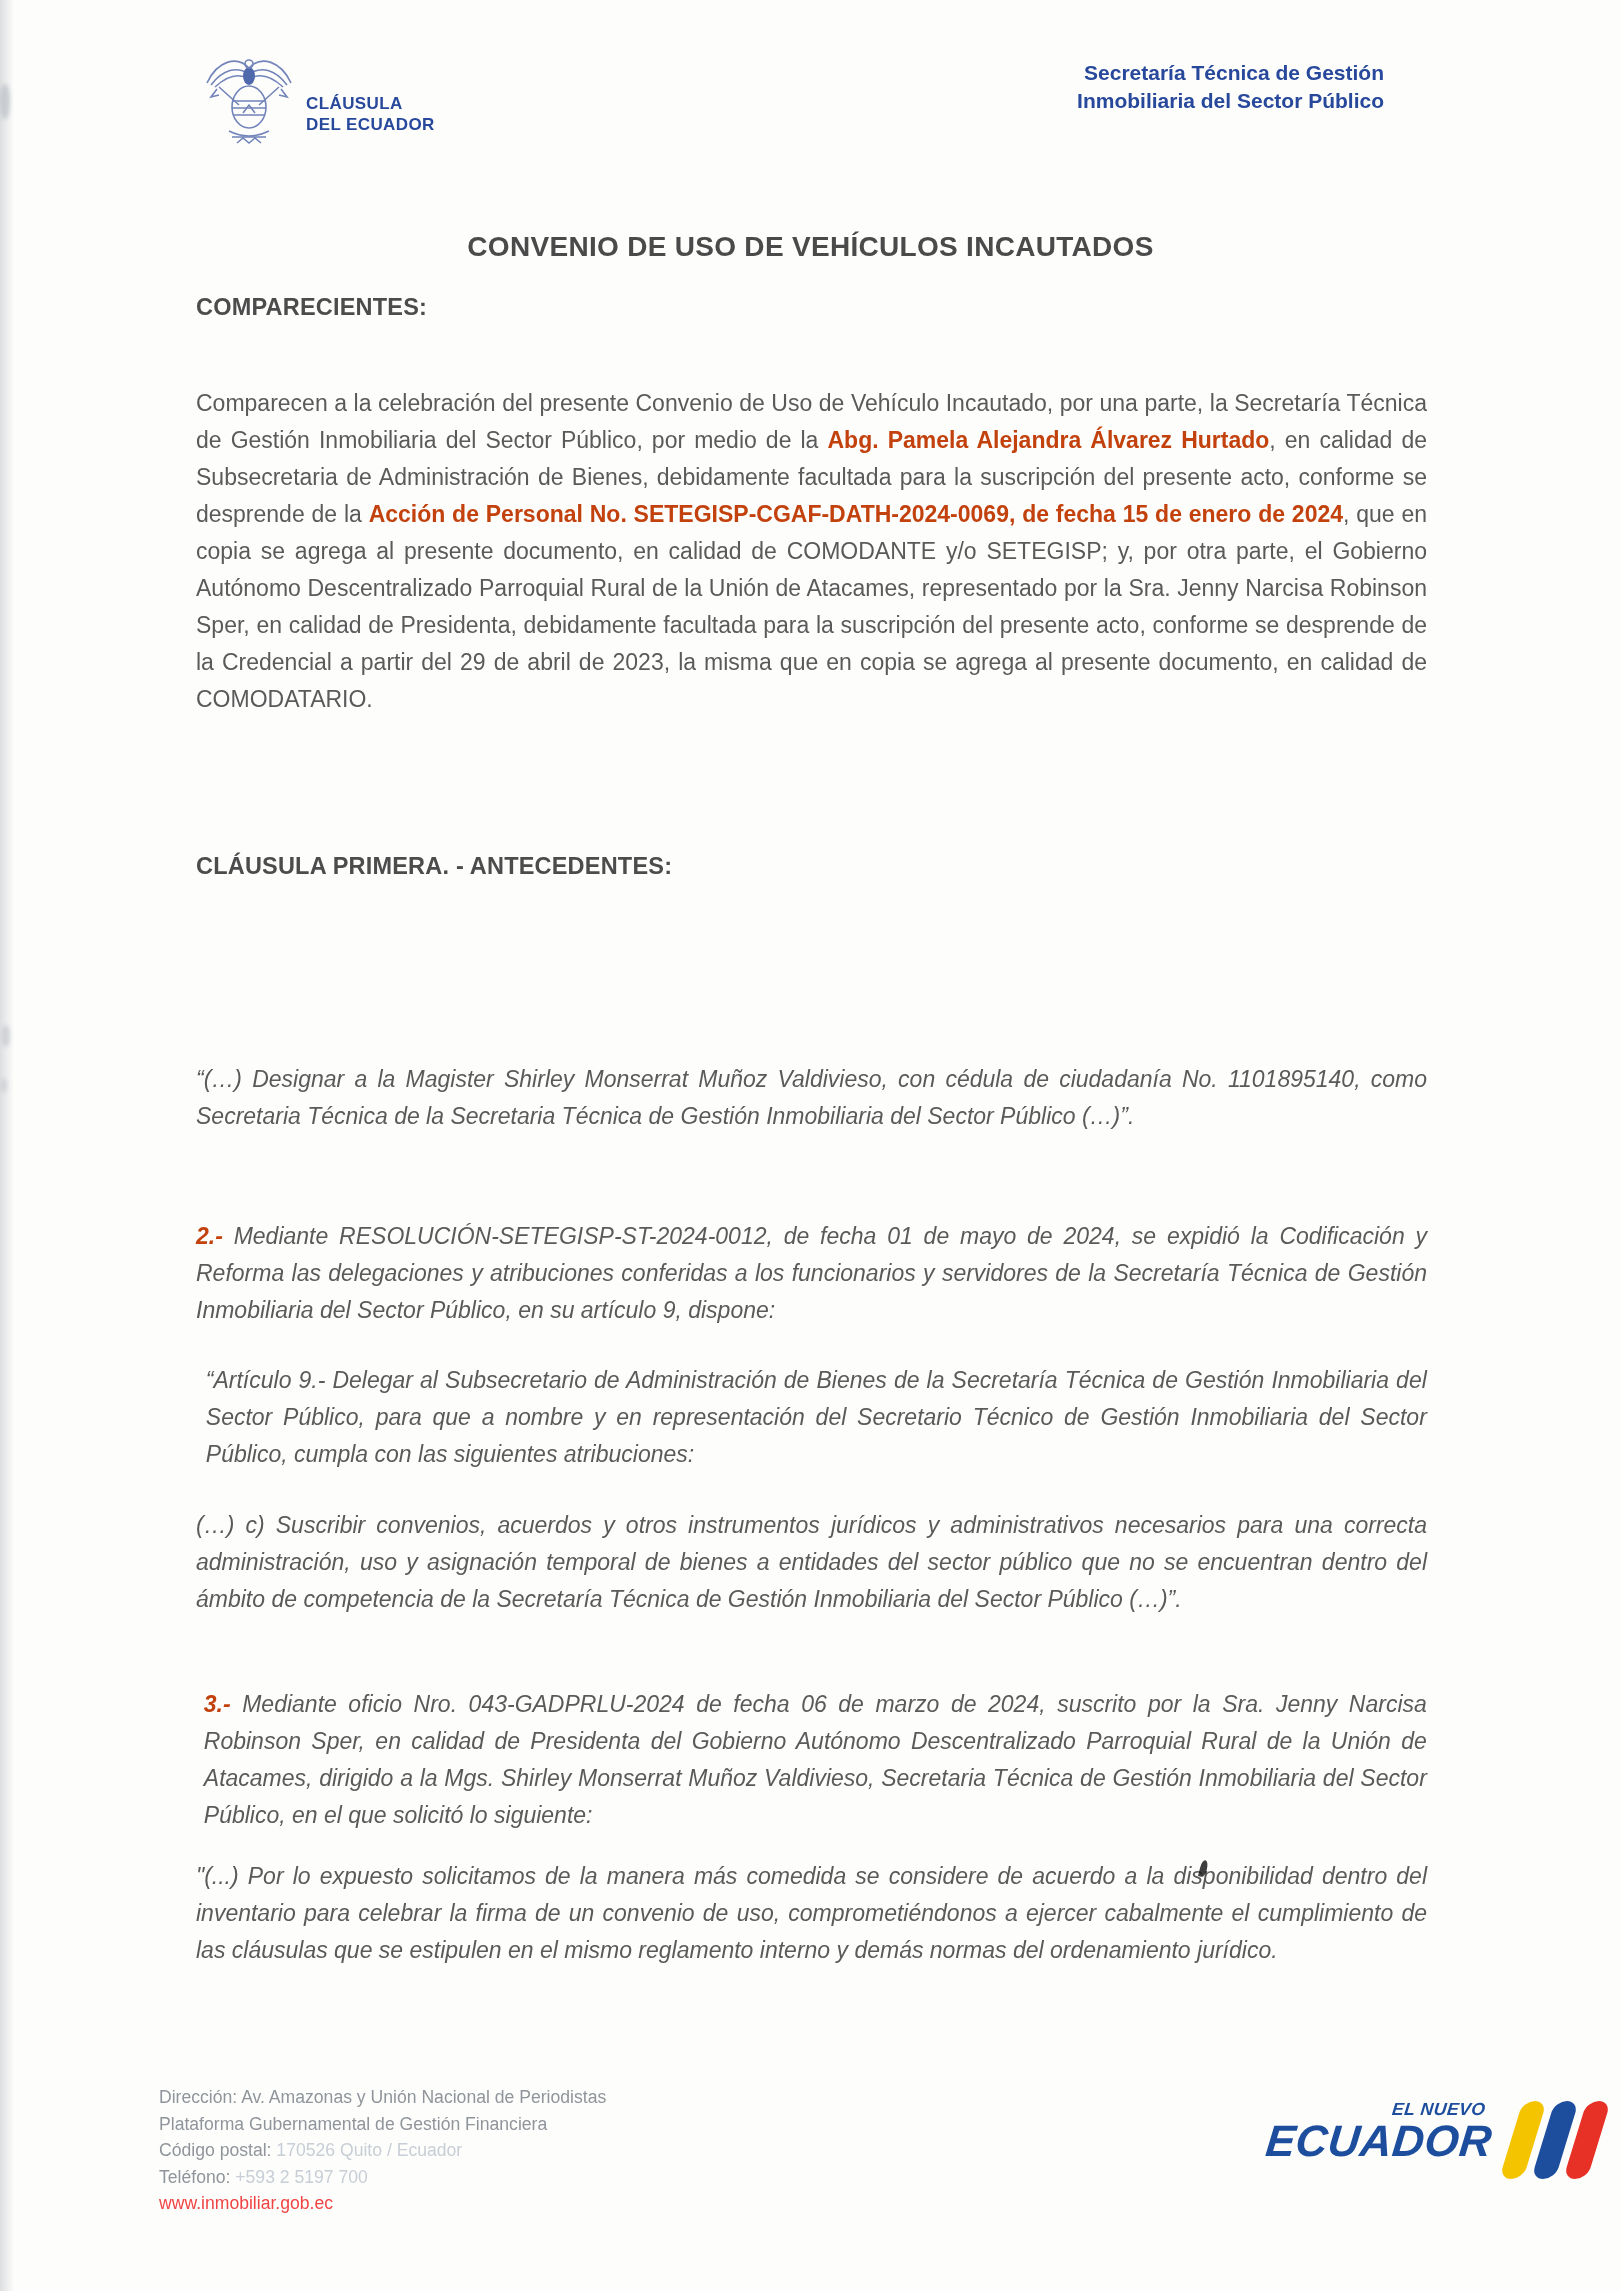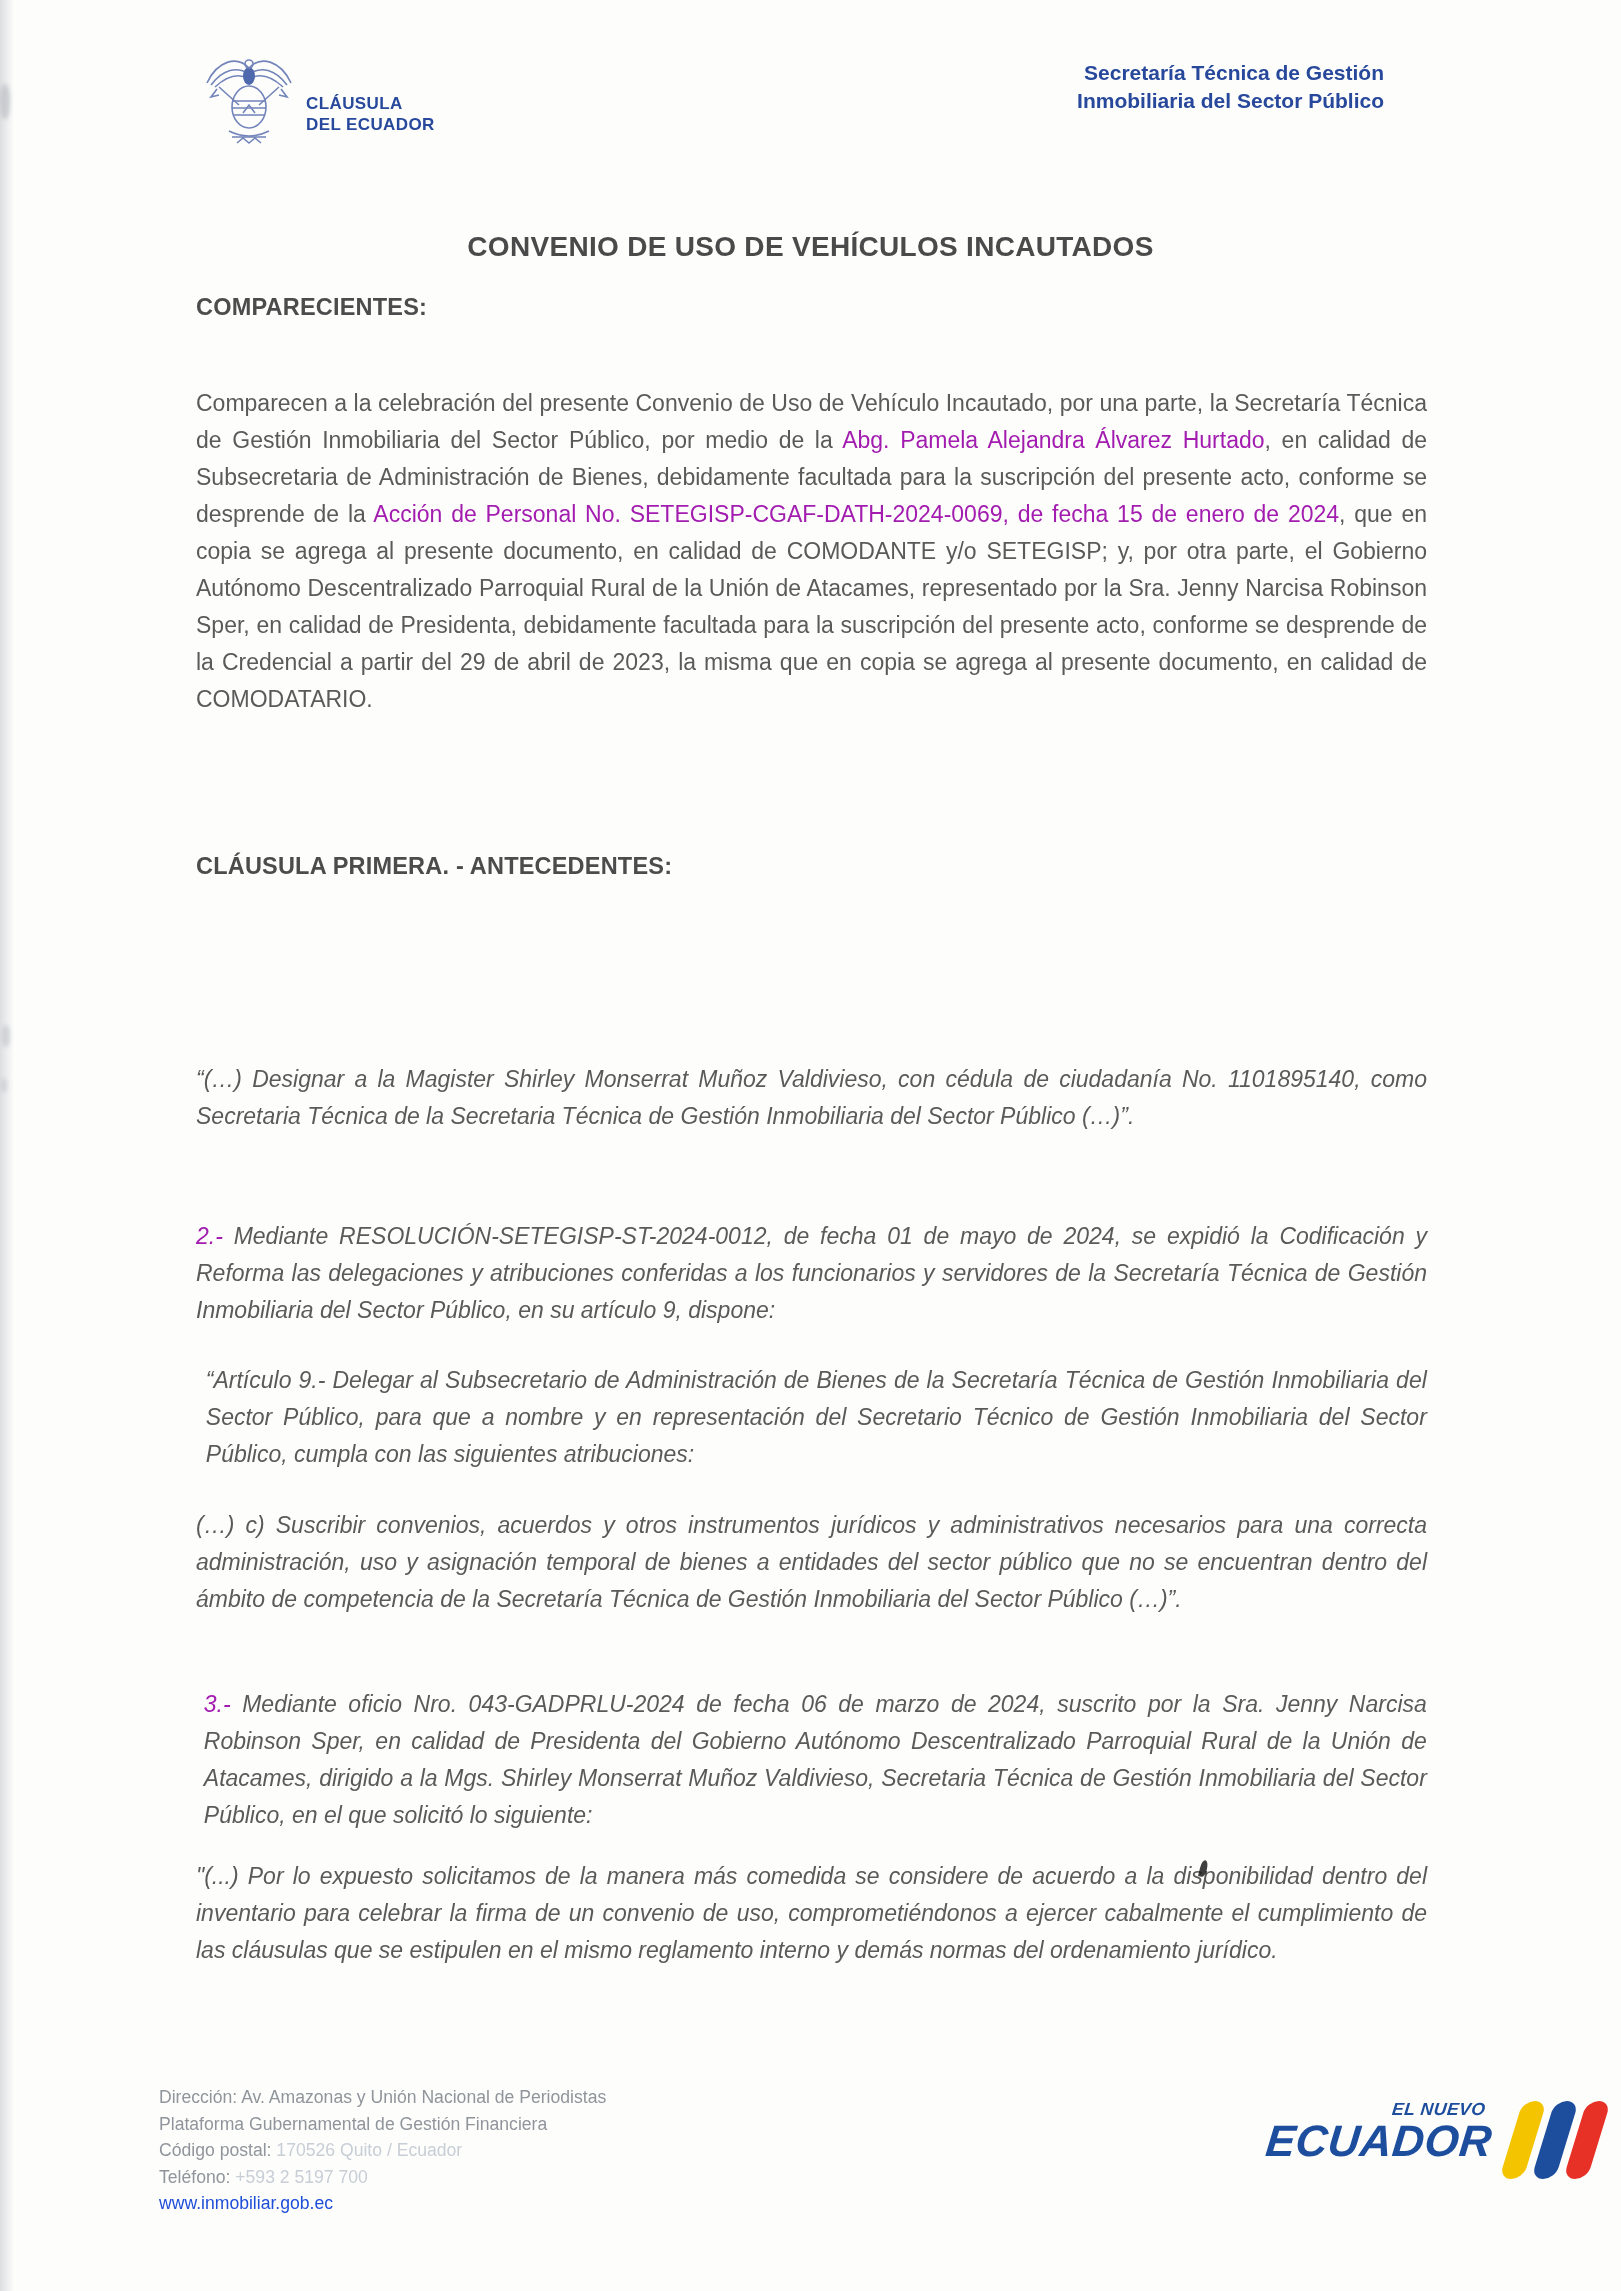--- a/index.html
+++ b/index.html
@@ -33,36 +33,36 @@
 
   
   .doc-title{position:absolute;left:0;top:231px;width:100%;text-align:center;
     font-size:28px;font-weight:600;color:#4a4a4a;letter-spacing:0.3px;}
   .h-comparecientes{position:absolute;left:196px;top:294px;
     font-size:23.5px;font-weight:bold;color:#4c4c4c;letter-spacing:0.2px;}
   .h-clausula{position:absolute;left:196px;top:853px;
     font-size:23.5px;font-weight:bold;color:#4c4c4c;letter-spacing:0.2px;}
   .para{position:absolute;left:196px;width:1231px;margin:0;
     font-size:23px;line-height:37px;text-align:justify;color:#5a5a5a;}
-  .para .b{font-weight:normal;color:#a21caf;}
+  .para .b{font-weight:bold;color:#c2410c;}
   .para.it{font-style:italic;}
   .p1{top:385px;}
   .item1{top:931px;}
   .quote1{top:1061px;}
   .item2{top:1218px;}
   .quote2{top:1362px;padding-left:9.8px;width:1221px;}
   .quote3{top:1507px;}
   .item3{top:1686px;padding-left:7.8px;width:1223px;}
   .quote4{top:1858px;}
 
   
   .footer-info{position:absolute;left:159px;top:2084px;font-size:17.6px;line-height:26.5px;
     color:#90959b;}
   .footer-info .faint{color:#c7ced5;}
-  .footer-info .vfaint{color:#1d4ed8;}
+  .footer-info .vfaint{color:#ef4444;}
   .brand{position:absolute;left:1266px;top:2099px;display:flex;align-items:flex-start;}
   .brand-text{position:relative;padding-top:19.6px;}
   .brand-tagline{position:absolute;top:0;right:5.9px;
     font-size:17.6px;font-weight:bold;font-style:italic;letter-spacing:0.5px;
     color:var(--brand-blue,#1D4E9E);transform:skewX(-6deg);}
   .brand-name{font-size:44px;font-weight:bold;font-style:italic;line-height:1;
     color:var(--brand-blue,#1D4E9E);letter-spacing:0.5px;transform:skewX(-6deg);}
   .stripes{display:flex;margin-left:9.8px;margin-top:2px;}
   .stripe{width:23.5px;height:78px;border-radius:12.7px;transform:skewX(-17deg);margin-left:8.8px;}
   .stripe.yellow{background:var(--brand-yellow,#F5C400);}

